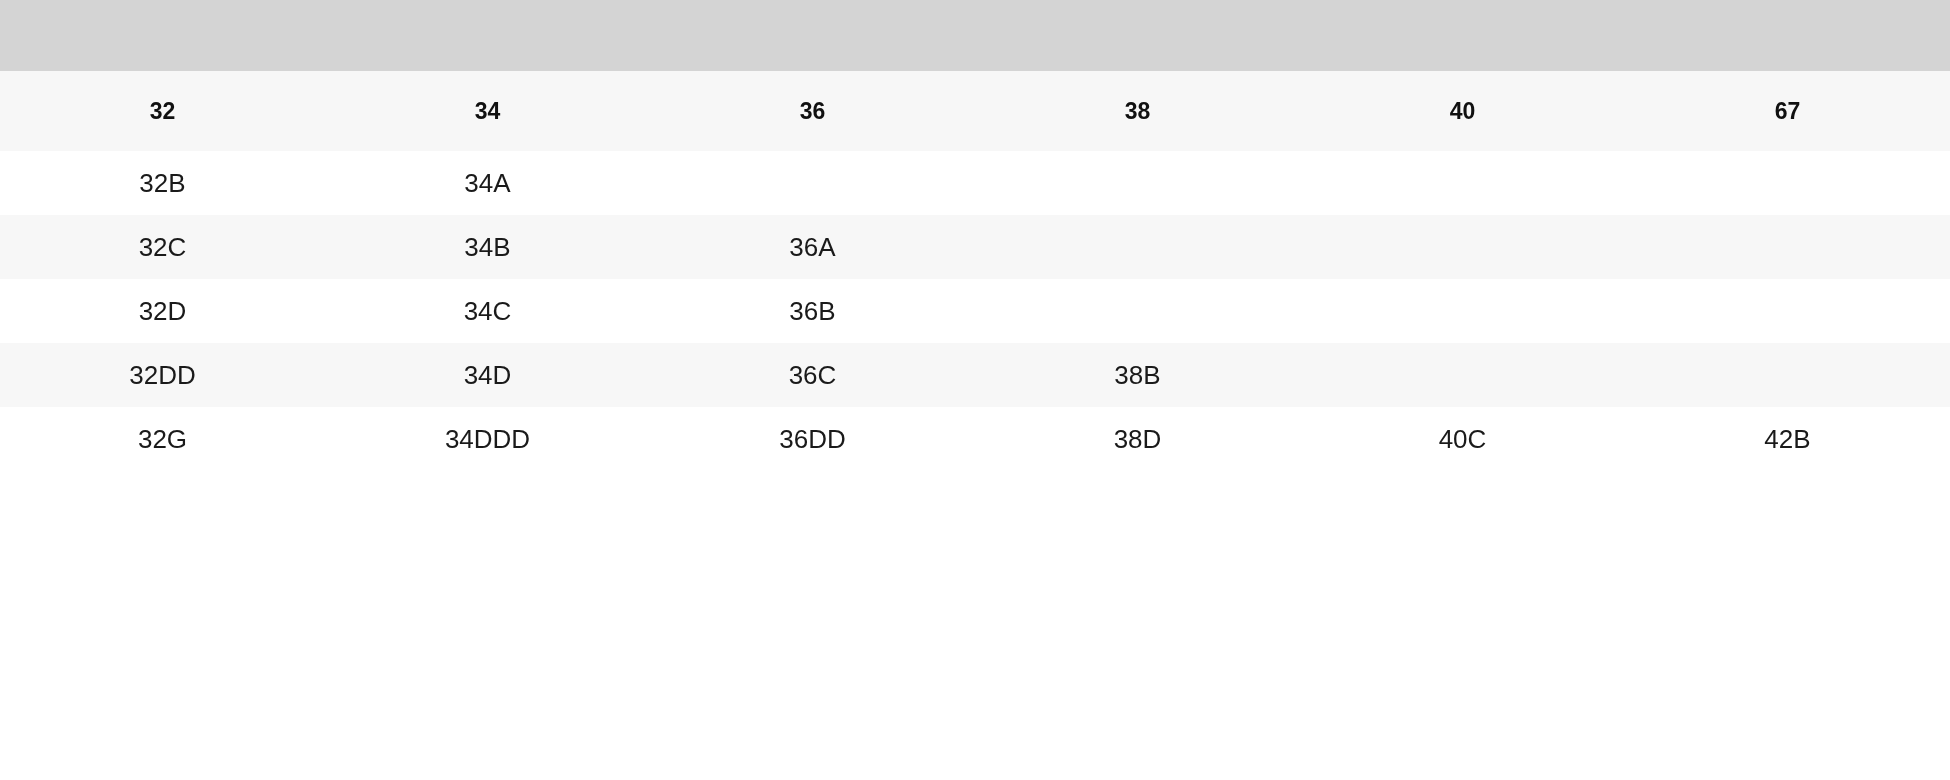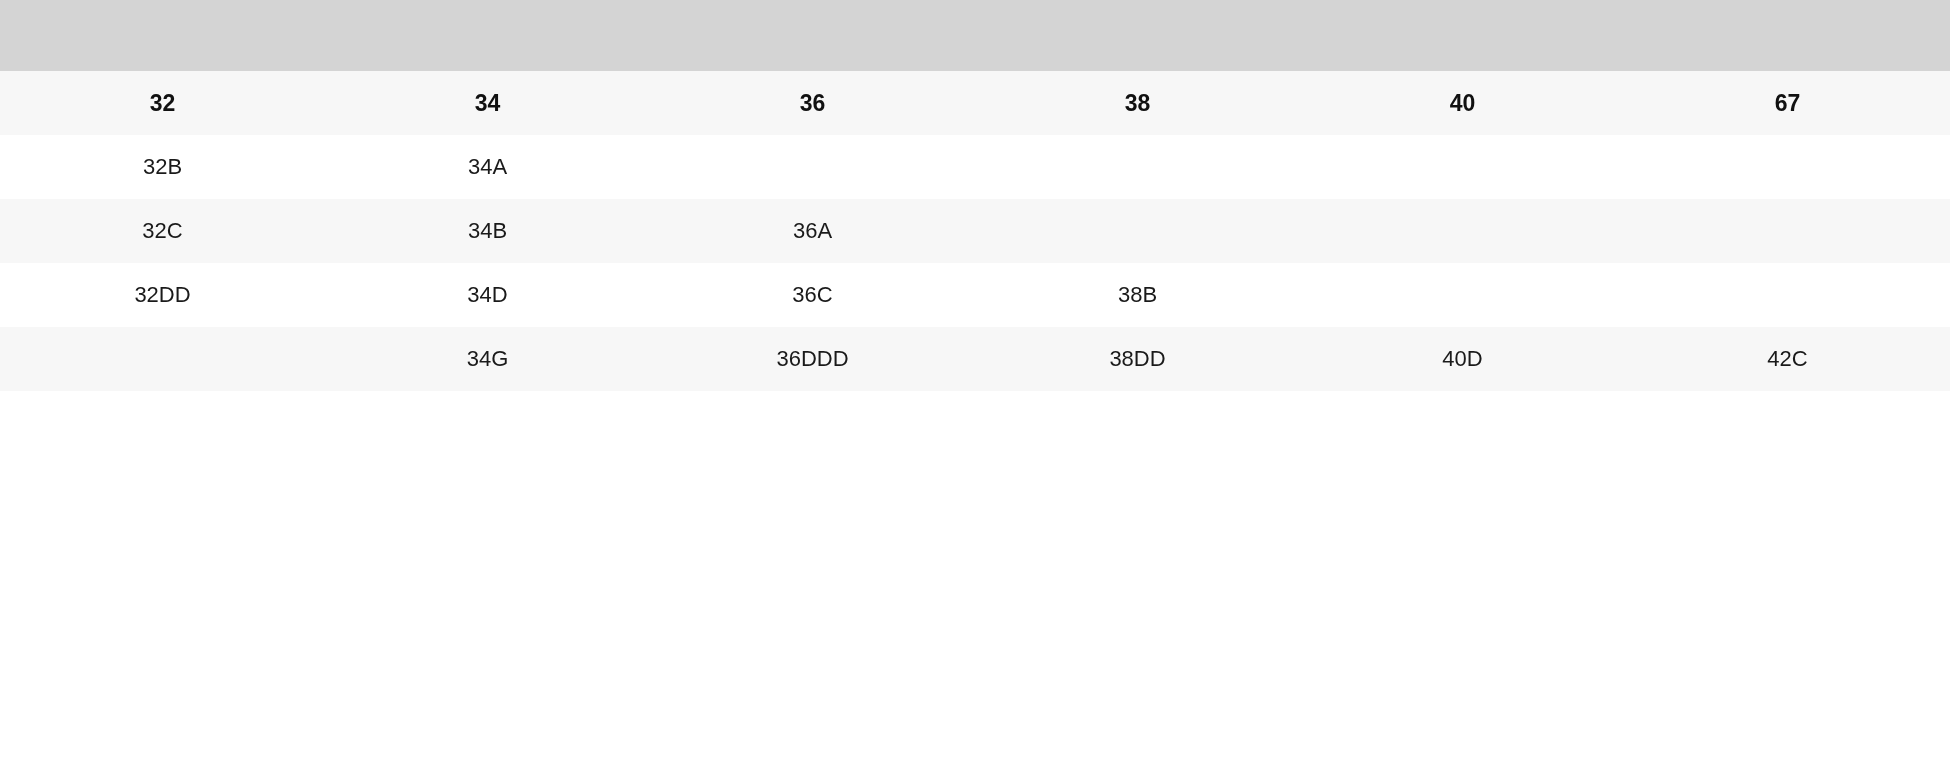--- a/index.html
+++ b/index.html
@@ -33,26 +33,26 @@
     width: 16.6666%;
   }
   .size-table th {
     height: 64px;
     background: #f7f7f7;
     font-size: 23px;
     font-weight: bold;
     color: #111111;
     text-align: center;
     vertical-align: middle;
-    padding: 0;
+    padding: 8px;
     border: none;
   }
   .size-table td {
     height: 64px;
-    font-size: 22px;
+    font-size: 26px;
     font-weight: normal;
     color: #1a1a1a;
     text-align: center;
     vertical-align: middle;
     padding: 0;
     border: none;
   }
   .size-table tbody tr:nth-child(odd) td {
     background: #ffffff;
   }
@@ -97,31 +97,39 @@
       </tr>
       <tr>
         <td>32C</td>
         <td>34B</td>
         <td>36A</td>
         <td></td>
         <td></td>
         <td></td>
       </tr>
       <tr>
+        <td>32D</td>
+        <td>34C</td>
+        <td>36B</td>
+        <td></td>
+        <td></td>
+        <td></td>
+      </tr>
+      <tr>
         <td>32DD</td>
         <td>34D</td>
         <td>36C</td>
         <td>38B</td>
         <td></td>
         <td></td>
       </tr>
       <tr>
-        <td></td>
-        <td>34G</td>
-        <td>36DDD</td>
-        <td>38DD</td>
-        <td>40D</td>
-        <td>42C</td>
+        <td>32G</td>
+        <td>34DDD</td>
+        <td>36DD</td>
+        <td>38D</td>
+        <td>40C</td>
+        <td>42B</td>
       </tr>
     </tbody>
   </table>
 
 </div>
 
 </body></html>

